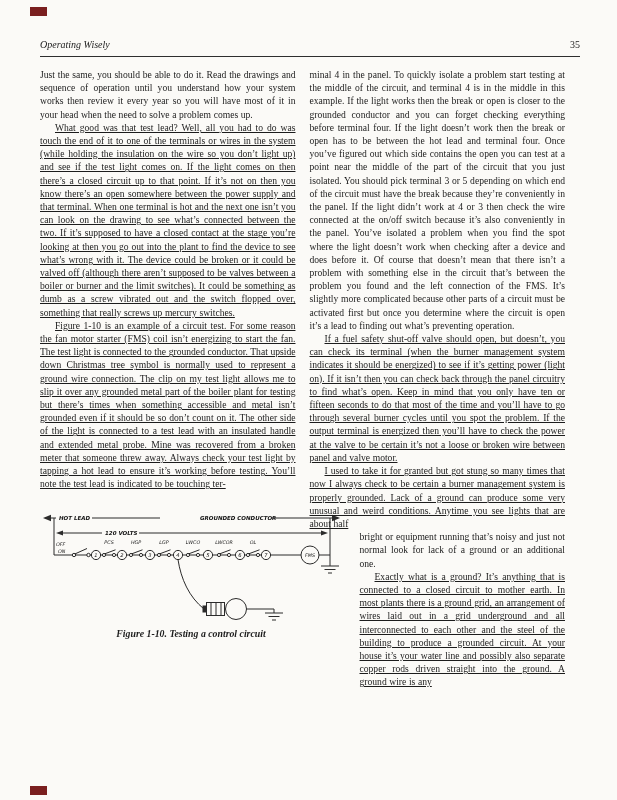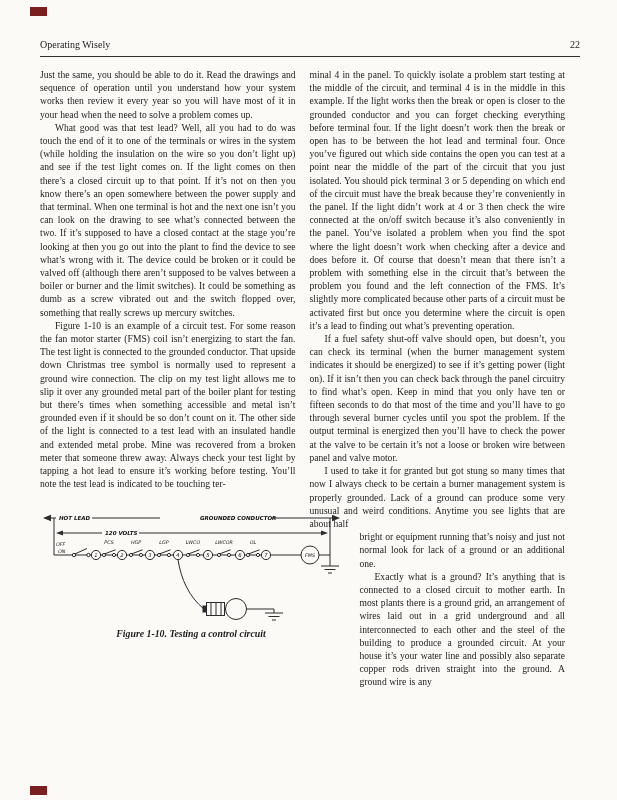--- a/index.html
+++ b/index.html
@@ -11,32 +11,32 @@
     font-family:"Liberation Serif", serif;
   }
   .scan-mark { position:absolute; left:30px; width:17px; height:9px; background:#7a1f1f; }
   .scan-mark.top { top:7px; }
   .scan-mark.bottom { top:786px; }
   .header {
     position:absolute; top:39px; left:40px; right:37px;
     display:flex; justify-content:space-between; align-items:baseline;
     font-size:10px;
   }
-  .running-title { }
+  .running-title { font-style:italic; }
   .header-rule { position:absolute; top:56px; left:40px; right:37px; height:0; border-top:1px solid #2e2e2e; }
   .content {
     position:absolute; top:68px; left:40px; right:52px;
     display:flex; gap:14px;
   }
   .col { flex:1 1 0; min-width:0; }
   .para {
     font-size:9.6px; line-height:13.2px; text-align:justify;
     word-spacing:0.2px;
   }
-  .para.indent { text-indent:15px; }
+  .para.indent { text-indent:15px;text-decoration:underline; }
   .para.narrow { margin-left:50px; }
   .figure { display:block; width:302px; margin-top:18px;font-style:italic; }
   .diagram { display:block; }
   .diagram line, .diagram path, .diagram rect.outline, .diagram circle { stroke:#2b2b2b; stroke-width:1; fill:none; }
   .diagram circle.term, .diagram circle.pt { fill:#fbfaf7; }
   .diagram polygon.arrow, .diagram rect.solid { fill:#2b2b2b; stroke:none; }
   .diagram text { fill:#141414; font-family:"DejaVu Sans", sans-serif; }
   .diagram text.rail { font-size:5.5px; font-weight:bold; }
   .diagram text.dev { font-size:4.8px; }
   .diagram text.num { font-size:5.2px; text-anchor:middle; }
@@ -46,21 +46,21 @@
 </head>
 <body>
 
 <div class="page">
 
   <div class="scan-mark top"></div>
   <div class="scan-mark bottom"></div>
 
   <div class="header">
     <span class="running-title">Operating Wisely</span>
-    <span class="page-number">22</span>
+    <span class="page-number">35</span>
   </div>
   <div class="header-rule"></div>
 
   <div class="content">
 
     <div class="col left">
       <p class="para">Just the same, you should be able to do it. Read the drawings and sequence of operation until you understand how your system works then review it every year so you will have most of it in your head when the need to solve a problem comes up.</p>
       <p class="para indent">What good was that test lead? Well, all you had to do was touch the end of it to one of the terminals or wires in the system (while holding the insulation on the wire so you don’t light up) and see if the test light comes on. If the light comes on then there’s a closed circuit up to that point. If it’s not on then you know there’s an open somewhere between the power supply and that terminal. When one terminal is hot and the next one isn’t you can look on the drawing to see what’s connected between the two. If it’s supposed to have a closed contact at the stage you’re looking at then you go out into the plant to find the device to see what’s wrong with it. The device could be broken or it could be valved off (although there aren’t supposed to be valves between a boiler or burner and the limit switches). It could be something as dumb as a screw vibrated out and the switch flopped over, something that really screws up mercury switches.</p>
       <p class="para indent">Figure 1-10 is an example of a circuit test. For some reason the fan motor starter (FMS) coil isn’t energizing to start the fan. The test light is connected to the grounded conductor. That upside down Christmas tree symbol is normally used to represent a ground wire connection. The clip on my test light allows me to slip it over any grounded metal part of the boiler plant for testing but there’s times when something accessible and metal isn’t grounded even if it should be so don’t count on it. The other side of the light is connected to a test lead with an insulated handle and extended metal probe. Mine was recovered from a broken meter that someone threw away. Always check your test light by tapping a hot lead to ensure it’s working before testing. You’ll note the test lead is indicated to be touching ter-</p>
 

